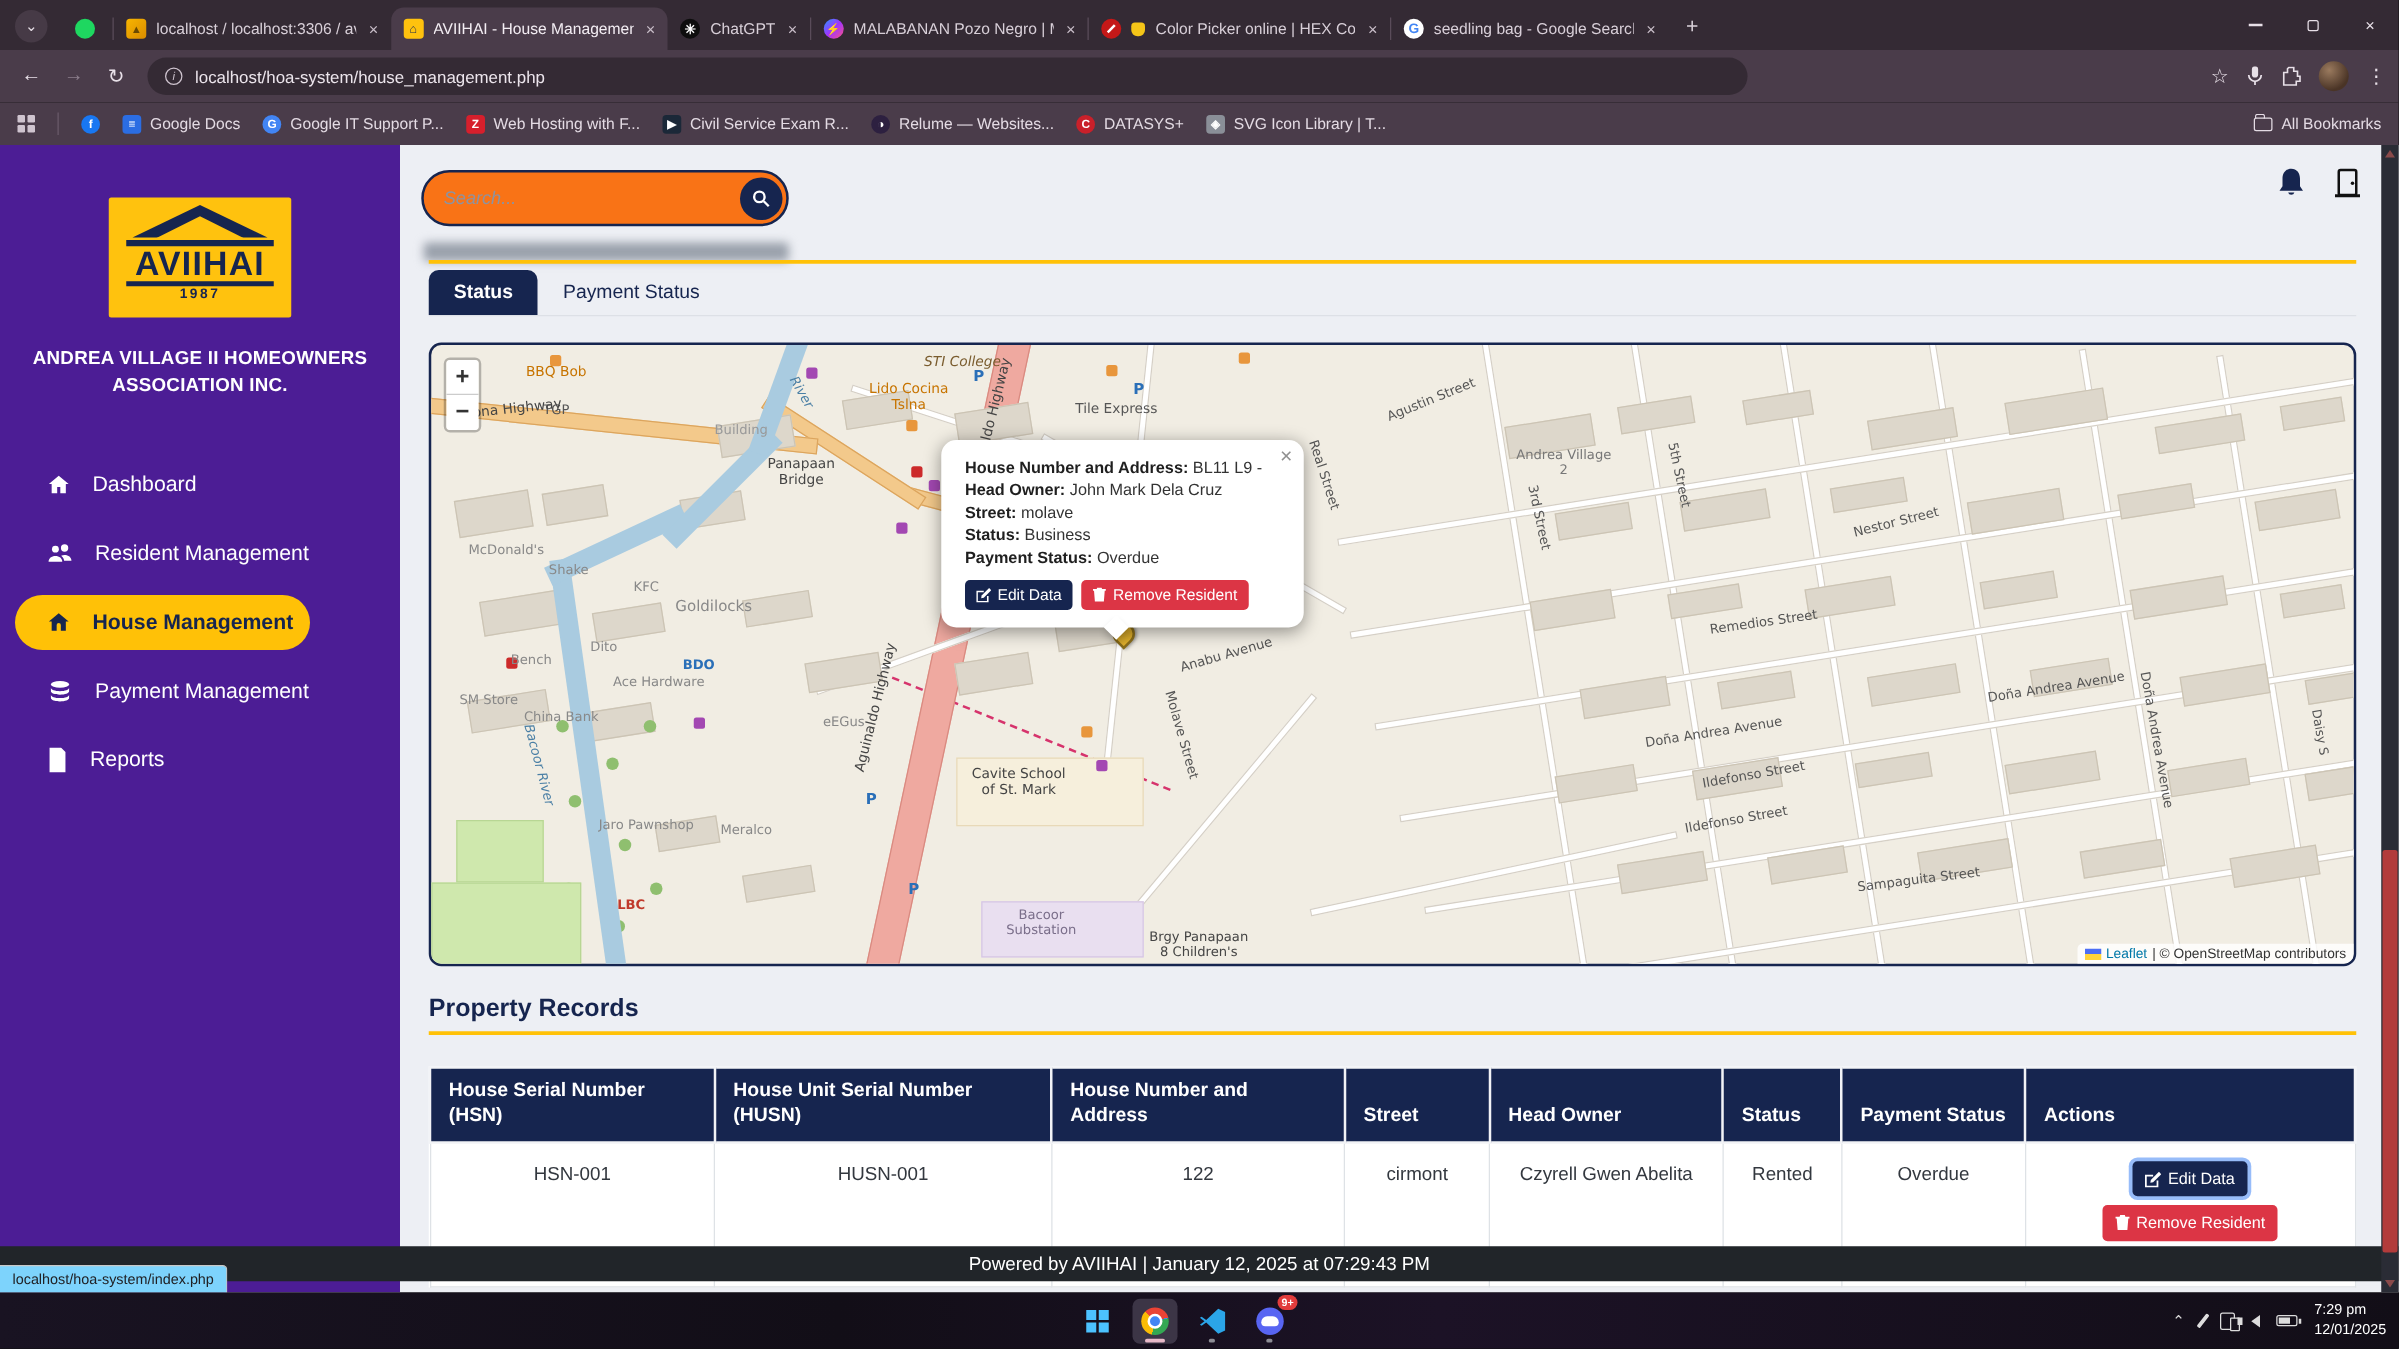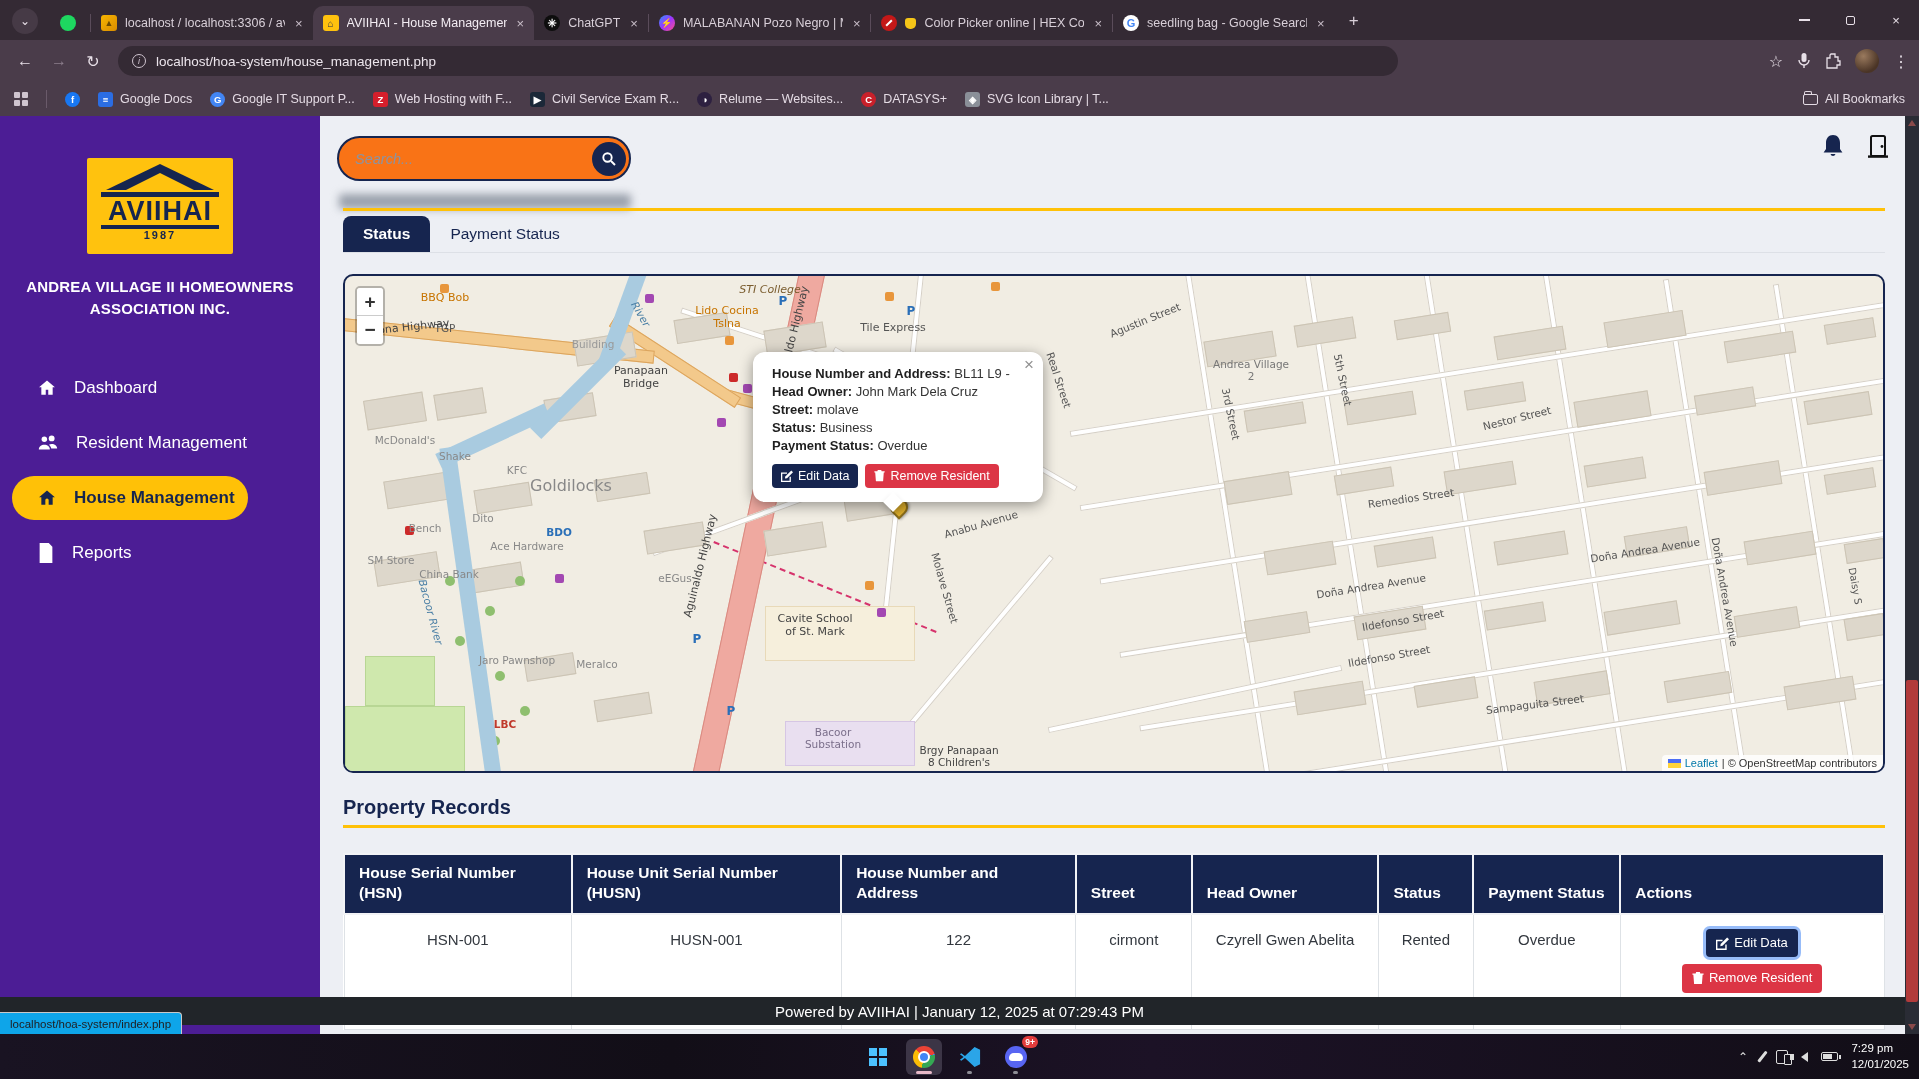--- a/index.html
+++ b/index.html
@@ -146,21 +146,21 @@
   .col-hsn{width:228px} .col-husn{width:270px} .col-addr{width:235px} .col-street{width:116px}
   .col-owner{width:187px} .col-status{width:95px} .col-pay{width:147px} .col-actions{width:264px}
   .action-cell { position:relative; }
   .abtn { display:flex; align-items:center; justify-content:center; gap:5px; color:#fff; font-size:13px; font-weight:500;
           border-radius:4px; padding:5px 10px; width:max-content; }
   .abtn.navy { background:#16254f; margin:0 auto; box-shadow:0 0 0 3px rgba(66,133,244,.55); }
   .abtn.red  { background:#dc3545; margin:7px auto 0; position:relative; z-index:30; }
 
   .page-footer { position:absolute; left:0; right:0; top:881px; height:28px; background:#212529; color:#fff;
                  display:flex; align-items:center; justify-content:center; font-size:15px; z-index:25; }
-  .statusbar { position:absolute; left:0; top:896px; height:22px; background:#0ea5e9; border:1px solid #c8c8c8;
+  .statusbar { position:absolute; left:0; top:896px; height:22px; background:#7dd3fc; border:1px solid #c8c8c8;
                border-left:none; border-bottom:none; border-radius:0 4px 0 0; padding:0 10px; display:flex;
                align-items:center; font-size:11.5px; color:#202124; z-index:40; }
 
   
   .scrollbar { position:absolute; right:0; top:0; width:14px; height:918px; background:#2a2c35; z-index:45; }
   .sb-up { position:absolute; top:4px; left:3px; width:0; height:0; border-left:4px solid transparent;
            border-right:4px solid transparent; border-bottom:6px solid #8a4a4a; }
   .sb-thumb { position:absolute; left:1px; width:12px; top:564px; height:322px; background:#b23b3b; border-radius:2px; }
   .sb-down { position:absolute; bottom:4px; left:3px; width:0; height:0; border-left:4px solid transparent;
              border-right:4px solid transparent; border-top:6px solid #8a4a4a; }
@@ -346,20 +346,28 @@
               <path d="M2 17c0-3 2.6-5 6-5s6 2 6 5z"></path>
               <path d="M13 11.8c.9-.5 2-.8 3-.8 3.4 0 6 2 6 5h-6.4c-.3-1.8-1.3-3.2-2.6-4.2z"></path>
             </svg>
           <span>Resident Management</span>
         </div>
         <div class="nav-item active">
           <svg width="20" height="20" viewBox="0 0 24 24" fill="currentColor">
               <path d="M12 3 2.5 11h2.7v9h13.6v-9h2.7zM12 12.5a2 2 0 0 1 2 2V20h-4v-5.5a2 2 0 0 1 2-2z"></path>
             </svg>
           <span>House Management</span>
+        </div>
+        <div class="nav-item">
+          <svg width="22" height="20" viewBox="0 0 24 22" fill="currentColor">
+              <ellipse cx="12" cy="5" rx="8" ry="3"></ellipse>
+              <path d="M4 8c0 1.7 3.6 3 8 3s8-1.3 8-3v3c0 1.7-3.6 3-8 3s-8-1.3-8-3z"></path>
+              <path d="M4 14c0 1.7 3.6 3 8 3s8-1.3 8-3v3c0 1.7-3.6 3-8 3s-8-1.3-8-3z"></path>
+            </svg>
+          <span>Payment Management</span>
         </div>
         <div class="nav-item">
           <svg width="18" height="20" viewBox="0 0 18 22" fill="currentColor">
               <path d="M2 0h10l4 4v18H2zm3 8h8v1.6H5zm0 4h8v1.6H5zm0 4h6v1.6H5z"></path>
             </svg>
           <span>Reports</span>
         </div>
       </nav>
     </aside>
 
@@ -536,21 +544,21 @@
 Substation</span>
           <span class="mlabel" style="left: 614px; top: 480px; color: rgb(68, 68, 68); font-size: 10.5px; text-align: center; transform: translate(-50%, -50%) rotate(0deg);">Brgy Panapaan
 8 Children's</span>
           <span class="mlabel" style="left: 296px; top: 102px; color: rgb(68, 68, 68); font-size: 11px; text-align: center; transform: translate(-50%, -50%) rotate(0deg);">Panapaan
 Bridge</span>
           <span class="mlabel" style="left: 248px; top: 68px; color: rgb(153, 153, 153); font-size: 10.5px; text-align: center; transform: translate(-50%, -50%) rotate(0deg);">Building</span>
           <span class="mlabel" style="left: 296px; top: 38px; color: rgb(74, 127, 165); font-size: 10.5px; text-align: center; transform: translate(-50%, -50%) rotate(60deg); font-style: italic;">River</span>
           <span class="mlabel" style="left: 60px; top: 164px; color: rgb(136, 136, 136); font-size: 10.5px; text-align: center; transform: translate(-50%, -50%) rotate(0deg);">McDonald's</span>
           <span class="mlabel" style="left: 110px; top: 180px; color: rgb(136, 136, 136); font-size: 10.5px; text-align: center; transform: translate(-50%, -50%) rotate(0deg);">Shake</span>
           <span class="mlabel" style="left: 172px; top: 194px; color: rgb(136, 136, 136); font-size: 10.5px; text-align: center; transform: translate(-50%, -50%) rotate(0deg);">KFC</span>
-          <span class="mlabel" style="left: 226px; top: 210px; color: rgb(136, 136, 136); font-size: 16px; text-align: center; transform: translate(-50%, -50%) rotate(0deg);">Goldilocks</span>
+          <span class="mlabel" style="left: 226px; top: 210px; color: rgb(136, 136, 136); font-size: 12px; text-align: center; transform: translate(-50%, -50%) rotate(0deg);">Goldilocks</span>
           <span class="mlabel" style="left: 138px; top: 242px; color: rgb(136, 136, 136); font-size: 10.5px; text-align: center; transform: translate(-50%, -50%) rotate(0deg);">Dito</span>
           <span class="mlabel" style="left: 214px; top: 256px; color: rgb(42, 111, 184); font-size: 10.5px; text-align: center; transform: translate(-50%, -50%) rotate(0deg); font-weight: bold;">BDO</span>
           <span class="mlabel" style="left: 182px; top: 270px; color: rgb(136, 136, 136); font-size: 10.5px; text-align: center; transform: translate(-50%, -50%) rotate(0deg);">Ace Hardware</span>
           <span class="mlabel" style="left: 80px; top: 252px; color: rgb(136, 136, 136); font-size: 10.5px; text-align: center; transform: translate(-50%, -50%) rotate(0deg);">Bench</span>
           <span class="mlabel" style="left: 46px; top: 284px; color: rgb(136, 136, 136); font-size: 10.5px; text-align: center; transform: translate(-50%, -50%) rotate(0deg);">SM Store</span>
           <span class="mlabel" style="left: 104px; top: 298px; color: rgb(136, 136, 136); font-size: 10.5px; text-align: center; transform: translate(-50%, -50%) rotate(0deg);">China Bank</span>
           <span class="mlabel" style="left: 330px; top: 302px; color: rgb(136, 136, 136); font-size: 10.5px; text-align: center; transform: translate(-50%, -50%) rotate(0deg);">eEGus</span>
           <span class="mlabel" style="left: 172px; top: 384px; color: rgb(136, 136, 136); font-size: 10.5px; text-align: center; transform: translate(-50%, -50%) rotate(0deg);">Jaro Pawnshop</span>
           <span class="mlabel" style="left: 252px; top: 388px; color: rgb(136, 136, 136); font-size: 10.5px; text-align: center; transform: translate(-50%, -50%) rotate(0deg);">Meralco</span>
           <span class="mlabel" style="left: 86px; top: 336px; color: rgb(74, 127, 165); font-size: 10.5px; text-align: center; transform: translate(-50%, -50%) rotate(75deg); font-style: italic;">Bacoor River</span>

